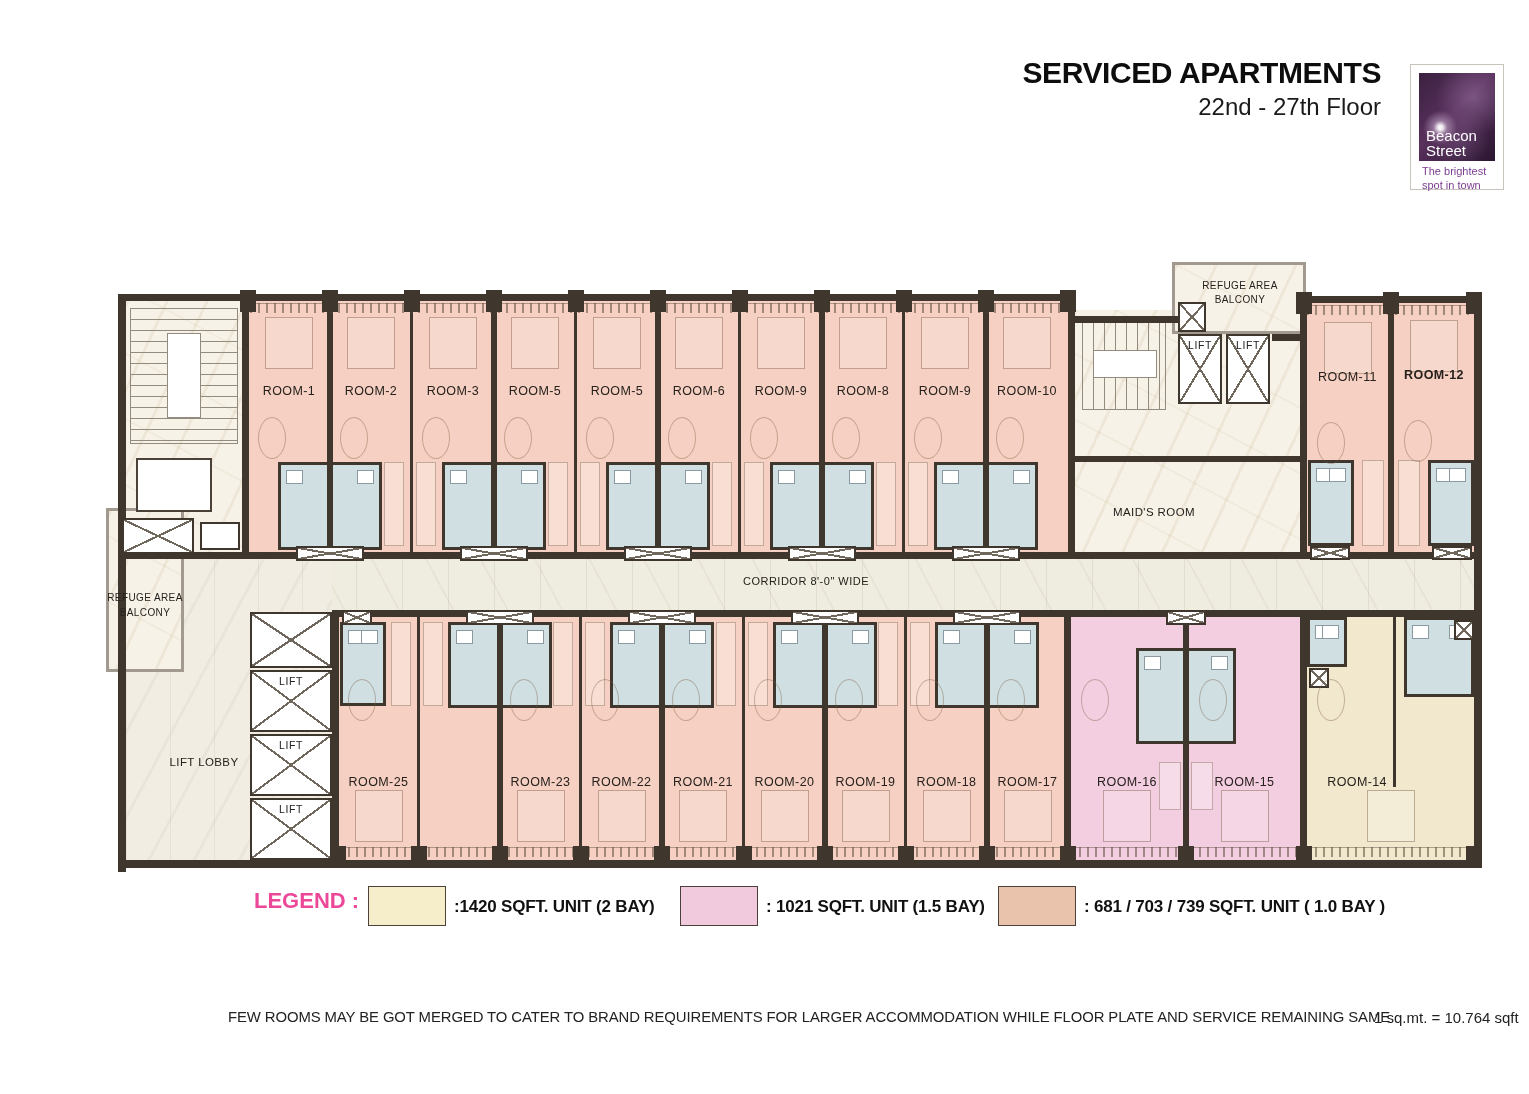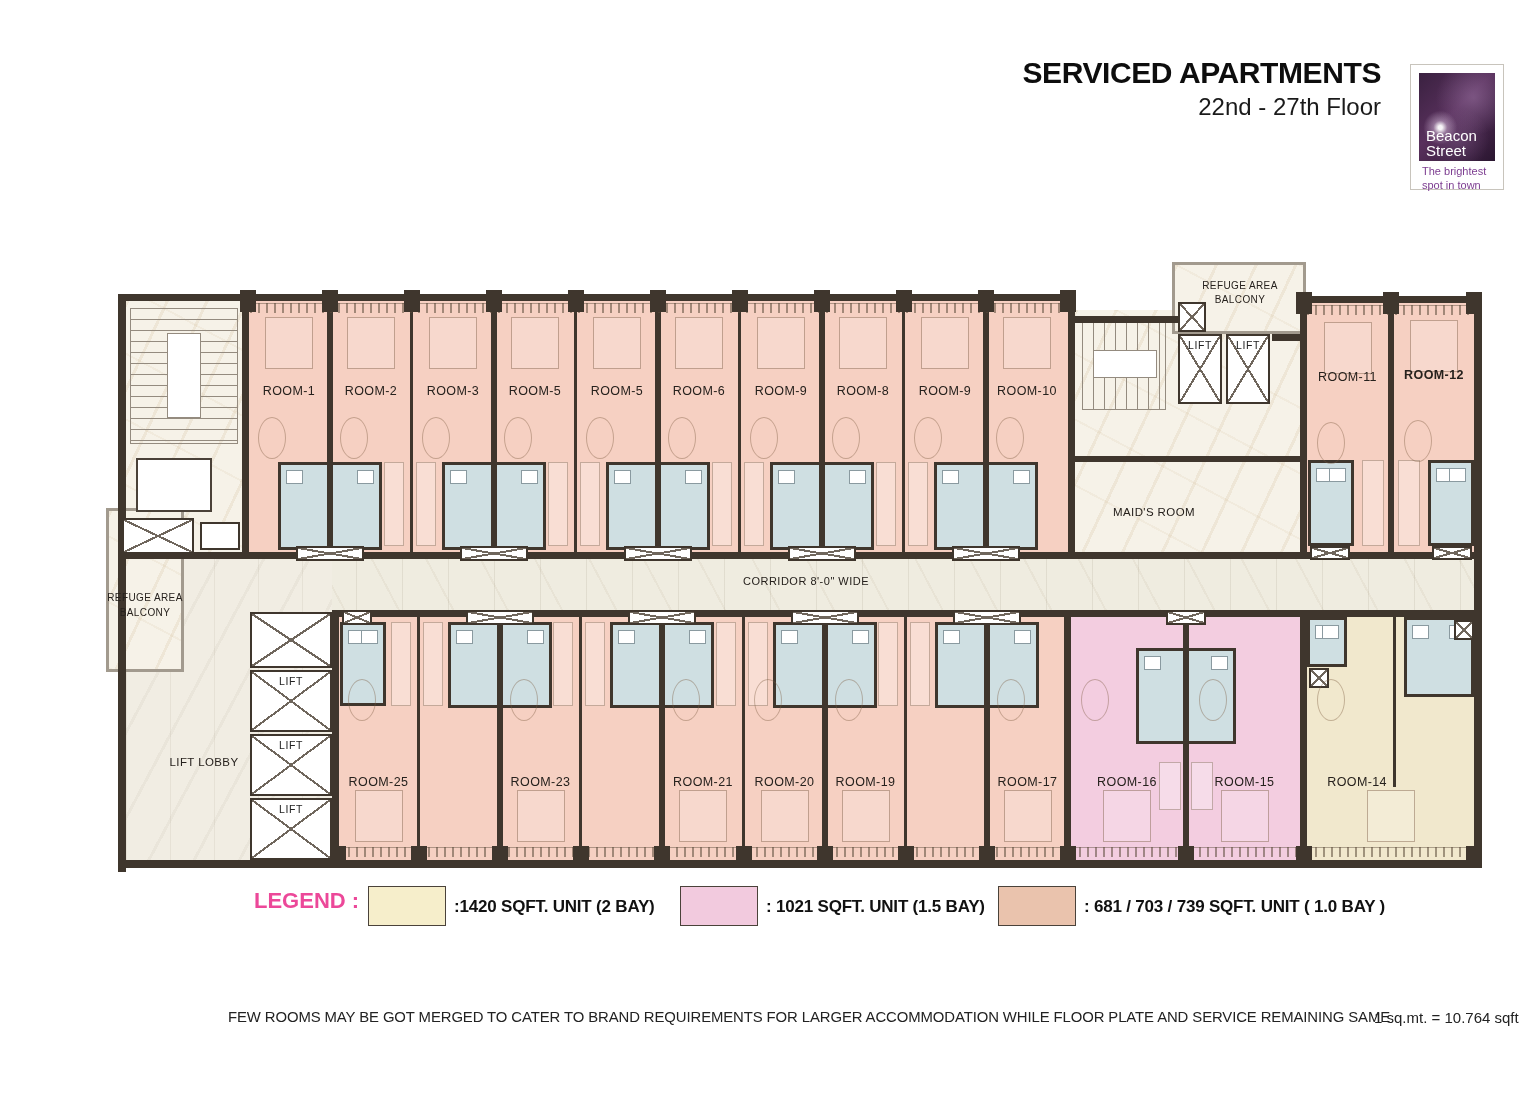--- a/index.html
+++ b/index.html
@@ -304,28 +304,34 @@
   <div class="cell" style="left:1350px;top:304px;width:80px;height:246px;font-weight:bold;">
     <span class="rlabel" style="left:50%;top:64px;">ROOM-12</span>
     </div>
 
   <div class="cell flip" style="left:294px;top:617px;width:81px;height:243px;">
     <span class="rlabel" style="left:50%;top:158px;">ROOM-25</span>
     </div>
   <div class="cell flip" style="left:456px;top:617px;width:81px;height:243px;">
     <span class="rlabel" style="left:50%;top:158px;">ROOM-23</span>
     </div>
+  <div class="cell flip" style="left:537px;top:617px;width:81px;height:243px;">
+    <span class="rlabel" style="left:50%;top:158px;">ROOM-22</span>
+    </div>
   <div class="cell flip" style="left:618px;top:617px;width:82px;height:243px;">
     <span class="rlabel" style="left:50%;top:158px;">ROOM-21</span>
     </div>
   <div class="cell flip" style="left:700px;top:617px;width:81px;height:243px;">
     <span class="rlabel" style="left:50%;top:158px;">ROOM-20</span>
     </div>
   <div class="cell flip" style="left:781px;top:617px;width:81px;height:243px;">
     <span class="rlabel" style="left:50%;top:158px;">ROOM-19</span>
+    </div>
+  <div class="cell flip" style="left:862px;top:617px;width:81px;height:243px;">
+    <span class="rlabel" style="left:50%;top:158px;">ROOM-18</span>
     </div>
   <div class="cell flip" style="left:943px;top:617px;width:81px;height:243px;">
     <span class="rlabel" style="left:50%;top:158px;">ROOM-17</span>
     </div>
 
   <div class="cell flip" style="left:1027px;top:617px;width:112px;height:243px;">
     <span class="rlabel" style="left:50%;top:158px;">ROOM-16</span>
     </div>
   <div class="cell flip" style="left:1145px;top:617px;width:111px;height:243px;">
     <span class="rlabel" style="left:50%;top:158px;">ROOM-15</span>

